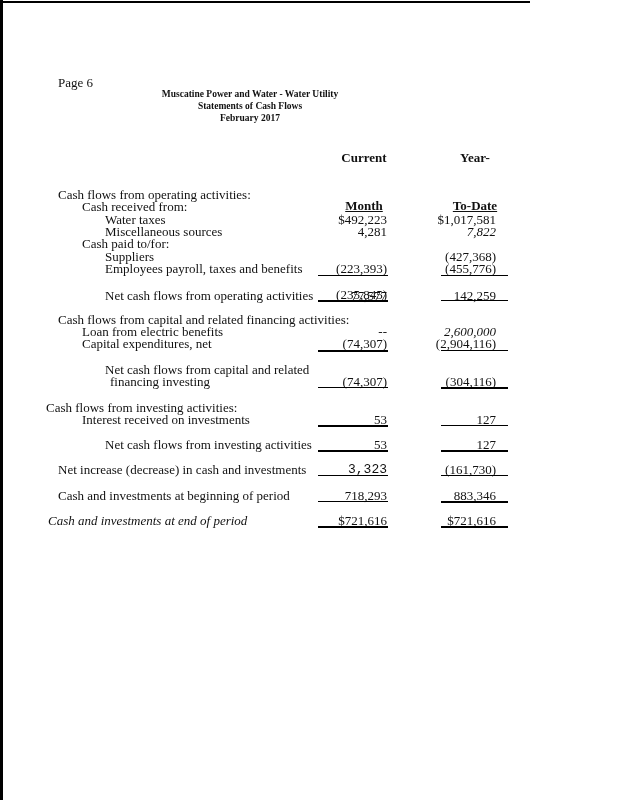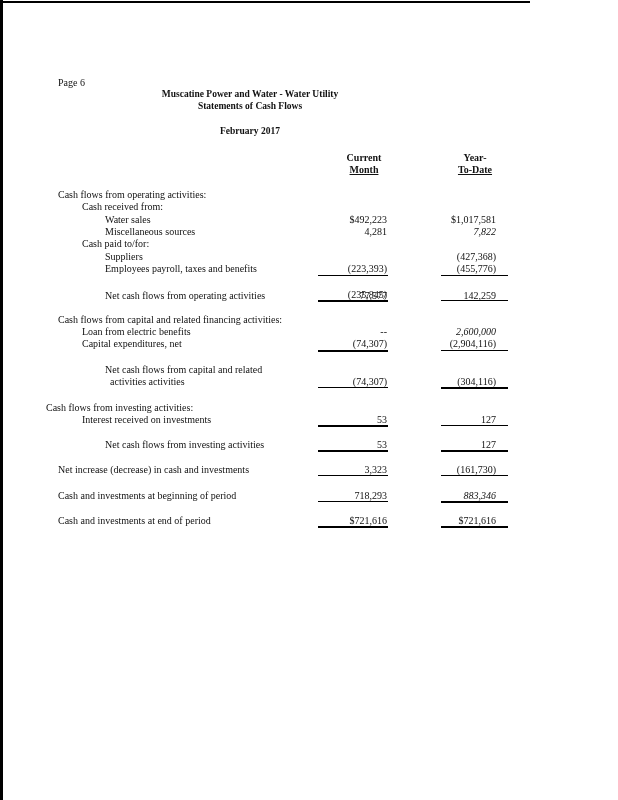--- a/index.html
+++ b/index.html
@@ -2,55 +2,55 @@
 <html><head>
 <meta charset="utf-8">
 <style>
   html, body { margin: 0; padding: 0; }
   body {
     width: 618px; height: 800px; background: #ffffff; position: relative; overflow: hidden;
     font-family: "Liberation Serif", "DejaVu Serif", serif; color: #111;
   }
   .left-bar { position: absolute; left: 0; top: 0; width: 3px; height: 800px; background: #000; }
   .top-line { position: absolute; left: 0; top: 1px; width: 530px; height: 2px; background: #000; }
-  .abs { position: absolute; white-space: nowrap; font-size: 10px; line-height: 11px; }
+  .abs { position: absolute; white-space: nowrap; font-size: 13px; line-height: 11px; }
   .page-num { left: 58px; top: 77px; }
   .title { left: 0; width: 500px; text-align: center; font-weight: bold; font-size: 9.5px; }
   .col-head { width: 90px; text-align: center; font-weight: bold; }
-  .u { text-decoration: underline; }
+  .u { text-decoration: underline; margin-top: 36px; }
   .lbl { }
   .num { width: 85px; text-align: right; }
   .c1 { left: 302px; }
   .c2 { left: 411px; }
   .rule { position: absolute; height: 1px; background: #000; }
   .rule.thick { height: 2px; }
   .r1 { left: 318px; width: 70px; }
   .r2 { left: 441px; width: 67px; }
 </style>
 </head>
 <body>
 
 <div class="left-bar"></div>
 <div class="top-line"></div>
 
 <div class="abs page-num">Page 6</div>
 
 <div class="abs title" style="top:89px;">Muscatine Power and Water - Water Utility</div>
 <div class="abs title" style="top:101px;">Statements of Cash Flows</div>
-<div class="abs title" style="top:113px;margin-top:13px;">February 2017</div>
+<div class="abs title" style="top:113px;">February 2017</div>
 
 <div class="abs col-head" style="left:319px; top:152px;">Current</div>
 <div class="abs col-head u" style="left:319px; top:164px;">Month</div>
 <div class="abs col-head" style="left:430px; top:152px;">Year-</div>
 <div class="abs col-head u" style="left:430px; top:164px;">To-Date</div>
 
 <div class="abs lbl" style="left:58px; top:189px;">Cash flows from operating activities:</div>
 <div class="abs lbl" style="left:82px; top:201px;">Cash received from:</div>
 
-<div class="abs lbl" style="left:105px; top:214px;">Water sales</div>
+<div class="abs lbl" style="left:105px; top:214px;">Water taxes</div>
 <div class="abs num c1" style="top:214px;">$492,223</div>
 <div class="abs num c2" style="top:214px;">$1,017,581</div>
 
 <div class="abs lbl" style="left:105px; top:226px;">Miscellaneous sources</div>
 <div class="abs num c1" style="top:226px;">4,281</div>
 <div class="abs num c2" style="top:226px;font-style:italic;">7,822</div>
 
 <div class="abs lbl" style="left:82px; top:238px;">Cash paid to/for:</div>
 
 <div class="abs lbl" style="left:105px; top:251px;">Suppliers</div>
@@ -75,49 +75,49 @@
 <div class="abs num c1" style="top:326px;">--</div>
 <div class="abs num c2" style="top:326px;font-style:italic;">2,600,000</div>
 
 <div class="abs lbl" style="left:82px; top:338px;">Capital expenditures, net</div>
 <div class="abs num c1" style="top:338px;">(74,307)</div>
 <div class="abs num c2" style="top:338px;">(2,904,116)</div>
 <div class="rule thick r1" style="top:350px;"></div>
 <div class="rule r2" style="top:350px;"></div>
 
 <div class="abs lbl" style="left:105px; top:364px;">Net cash flows from capital and related</div>
-<div class="abs lbl" style="left:110px; top:376px;">activities activities</div>
+<div class="abs lbl" style="left:110px; top:376px;">financing investing</div>
 <div class="abs num c1" style="top:376px;">(74,307)</div>
 <div class="abs num c2" style="top:376px;">(304,116)</div>
 <div class="rule r1" style="top:387px;"></div>
 <div class="rule thick r2" style="top:387px;"></div>
 
 <div class="abs lbl" style="left:46px; top:402px;">Cash flows from investing activities:</div>
 
 <div class="abs lbl" style="left:82px; top:414px;">Interest received on investments</div>
 <div class="abs num c1" style="top:414px;">53</div>
 <div class="abs num c2" style="top:414px;">127</div>
 <div class="rule thick r1" style="top:425px;"></div>
 <div class="rule r2" style="top:425px;"></div>
 
 <div class="abs lbl" style="left:105px; top:439px;">Net cash flows from investing activities</div>
 <div class="abs num c1" style="top:439px;">53</div>
 <div class="abs num c2" style="top:439px;">127</div>
 <div class="rule thick r1" style="top:450px;"></div>
 <div class="rule thick r2" style="top:450px;"></div>
 
 <div class="abs lbl" style="left:58px; top:464px;">Net increase (decrease) in cash and investments</div>
-<div class="abs num c1" style="top:464px;">3,323</div>
+<div class="abs num c1" style="top:464px;font-family:Liberation Mono, monospace;">3,323</div>
 <div class="abs num c2" style="top:464px;">(161,730)</div>
 <div class="rule r1" style="top:475px;"></div>
 <div class="rule r2" style="top:475px;"></div>
 
 <div class="abs lbl" style="left:58px; top:490px;">Cash and investments at beginning of period</div>
 <div class="abs num c1" style="top:490px;">718,293</div>
-<div class="abs num c2" style="top:490px;font-style:italic;">883,346</div>
+<div class="abs num c2" style="top:490px;">883,346</div>
 <div class="rule r1" style="top:501px;"></div>
 <div class="rule thick r2" style="top:501px;"></div>
 
-<div class="abs lbl" style="left:58px; top:515px;">Cash and investments at end of period</div>
+<div class="abs lbl" style="left:48px; top:515px;font-style:italic;">Cash and investments at end of period</div>
 <div class="abs num c1" style="top:515px;">$721,616</div>
 <div class="abs num c2" style="top:515px;">$721,616</div>
 <div class="rule thick r1" style="top:526px;"></div>
 <div class="rule thick r2" style="top:526px;"></div>
 
 </body></html>

